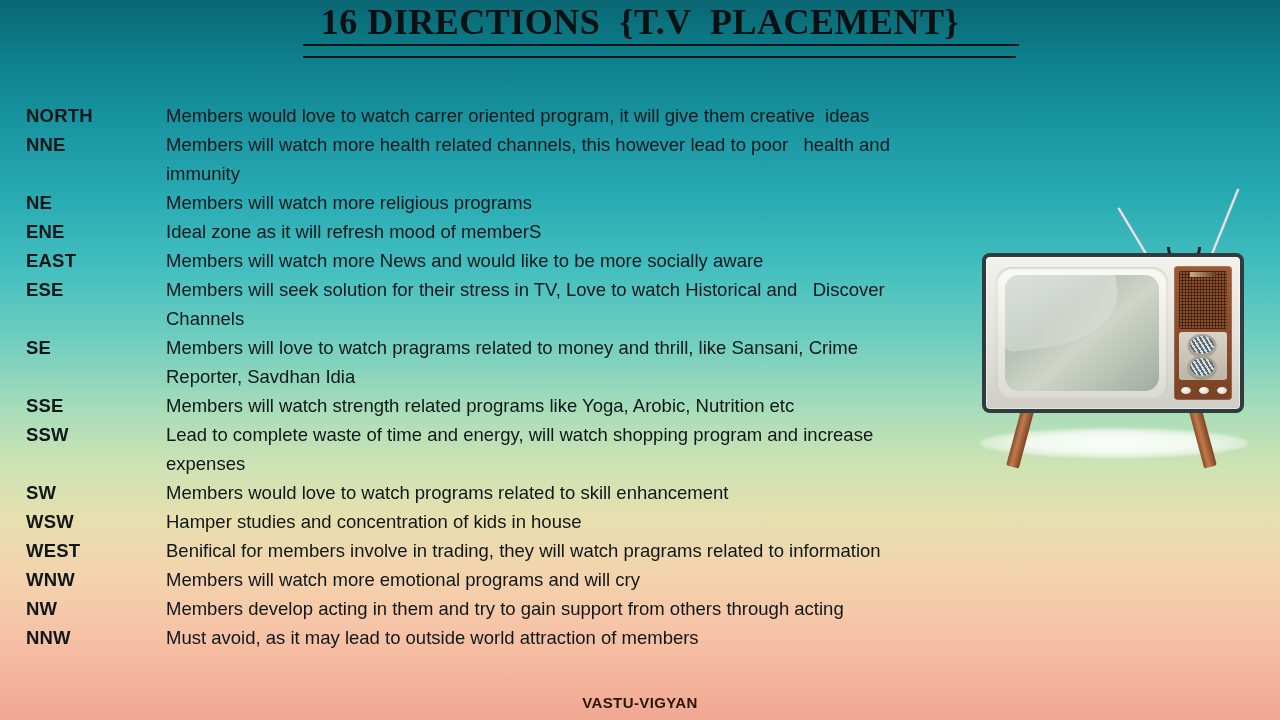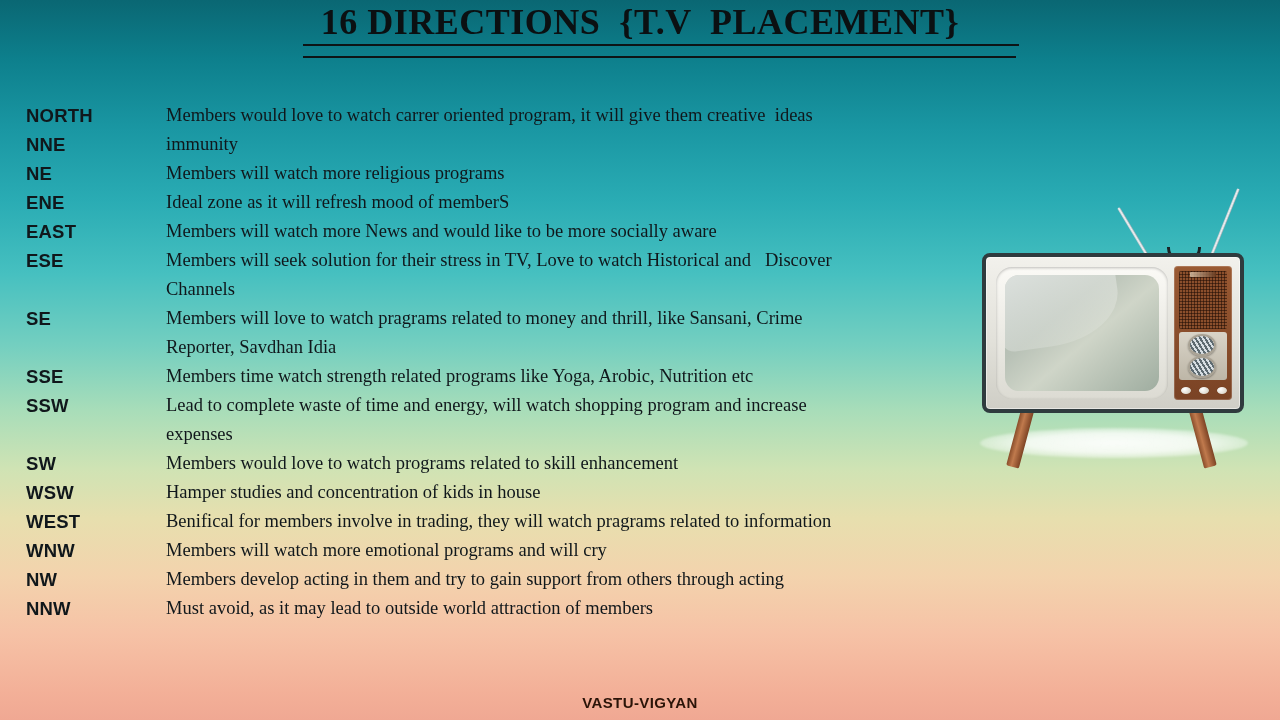--- a/index.html
+++ b/index.html
@@ -86,21 +86,20 @@
   }
   .dir {
     flex: 0 0 96px;
     font-weight: bold;
     letter-spacing: 0.2px;
     white-space: pre;
   }
   .desc-wrap {
     flex: 1 1 auto;
     min-width: 0;
-    font-family: Liberation Serif, serif;
   }
   .desc-line {
     white-space: pre;
   }
 
   
   #footer {
     position: absolute;
     left: 0;
     top: 694px;
@@ -315,20 +314,21 @@
   <div id="rows">
       <div class="row">
         <div class="dir">NORTH</div>
         <div class="desc-wrap">
           <div class="desc-line">Members would love to watch carrer oriented program, it will give them creative  ideas</div>
         </div>
       </div>
       <div class="row">
         <div class="dir">NNE</div>
         <div class="desc-wrap">
+          <div class="desc-line">Members will watch more health related channels, this however lead to poor   health and</div>
           <div class="desc-line">immunity</div>
         </div>
       </div>
       <div class="row">
         <div class="dir">NE</div>
         <div class="desc-wrap">
           <div class="desc-line">Members will watch more religious programs</div>
         </div>
       </div>
       <div class="row">
@@ -353,21 +353,21 @@
       <div class="row">
         <div class="dir">SE</div>
         <div class="desc-wrap">
           <div class="desc-line">Members will love to watch pragrams related to money and thrill, like Sansani, Crime</div>
           <div class="desc-line">Reporter, Savdhan Idia</div>
         </div>
       </div>
       <div class="row">
         <div class="dir">SSE</div>
         <div class="desc-wrap">
-          <div class="desc-line">Members time watch strength related programs like Yoga, Arobic, Nutrition etc</div>
+          <div class="desc-line">Members will watch strength related programs like Yoga, Arobic, Nutrition etc</div>
         </div>
       </div>
       <div class="row">
         <div class="dir">SSW</div>
         <div class="desc-wrap">
           <div class="desc-line">Lead to complete waste of time and energy, will watch shopping program and increase</div>
           <div class="desc-line">expenses</div>
         </div>
       </div>
       <div class="row">

